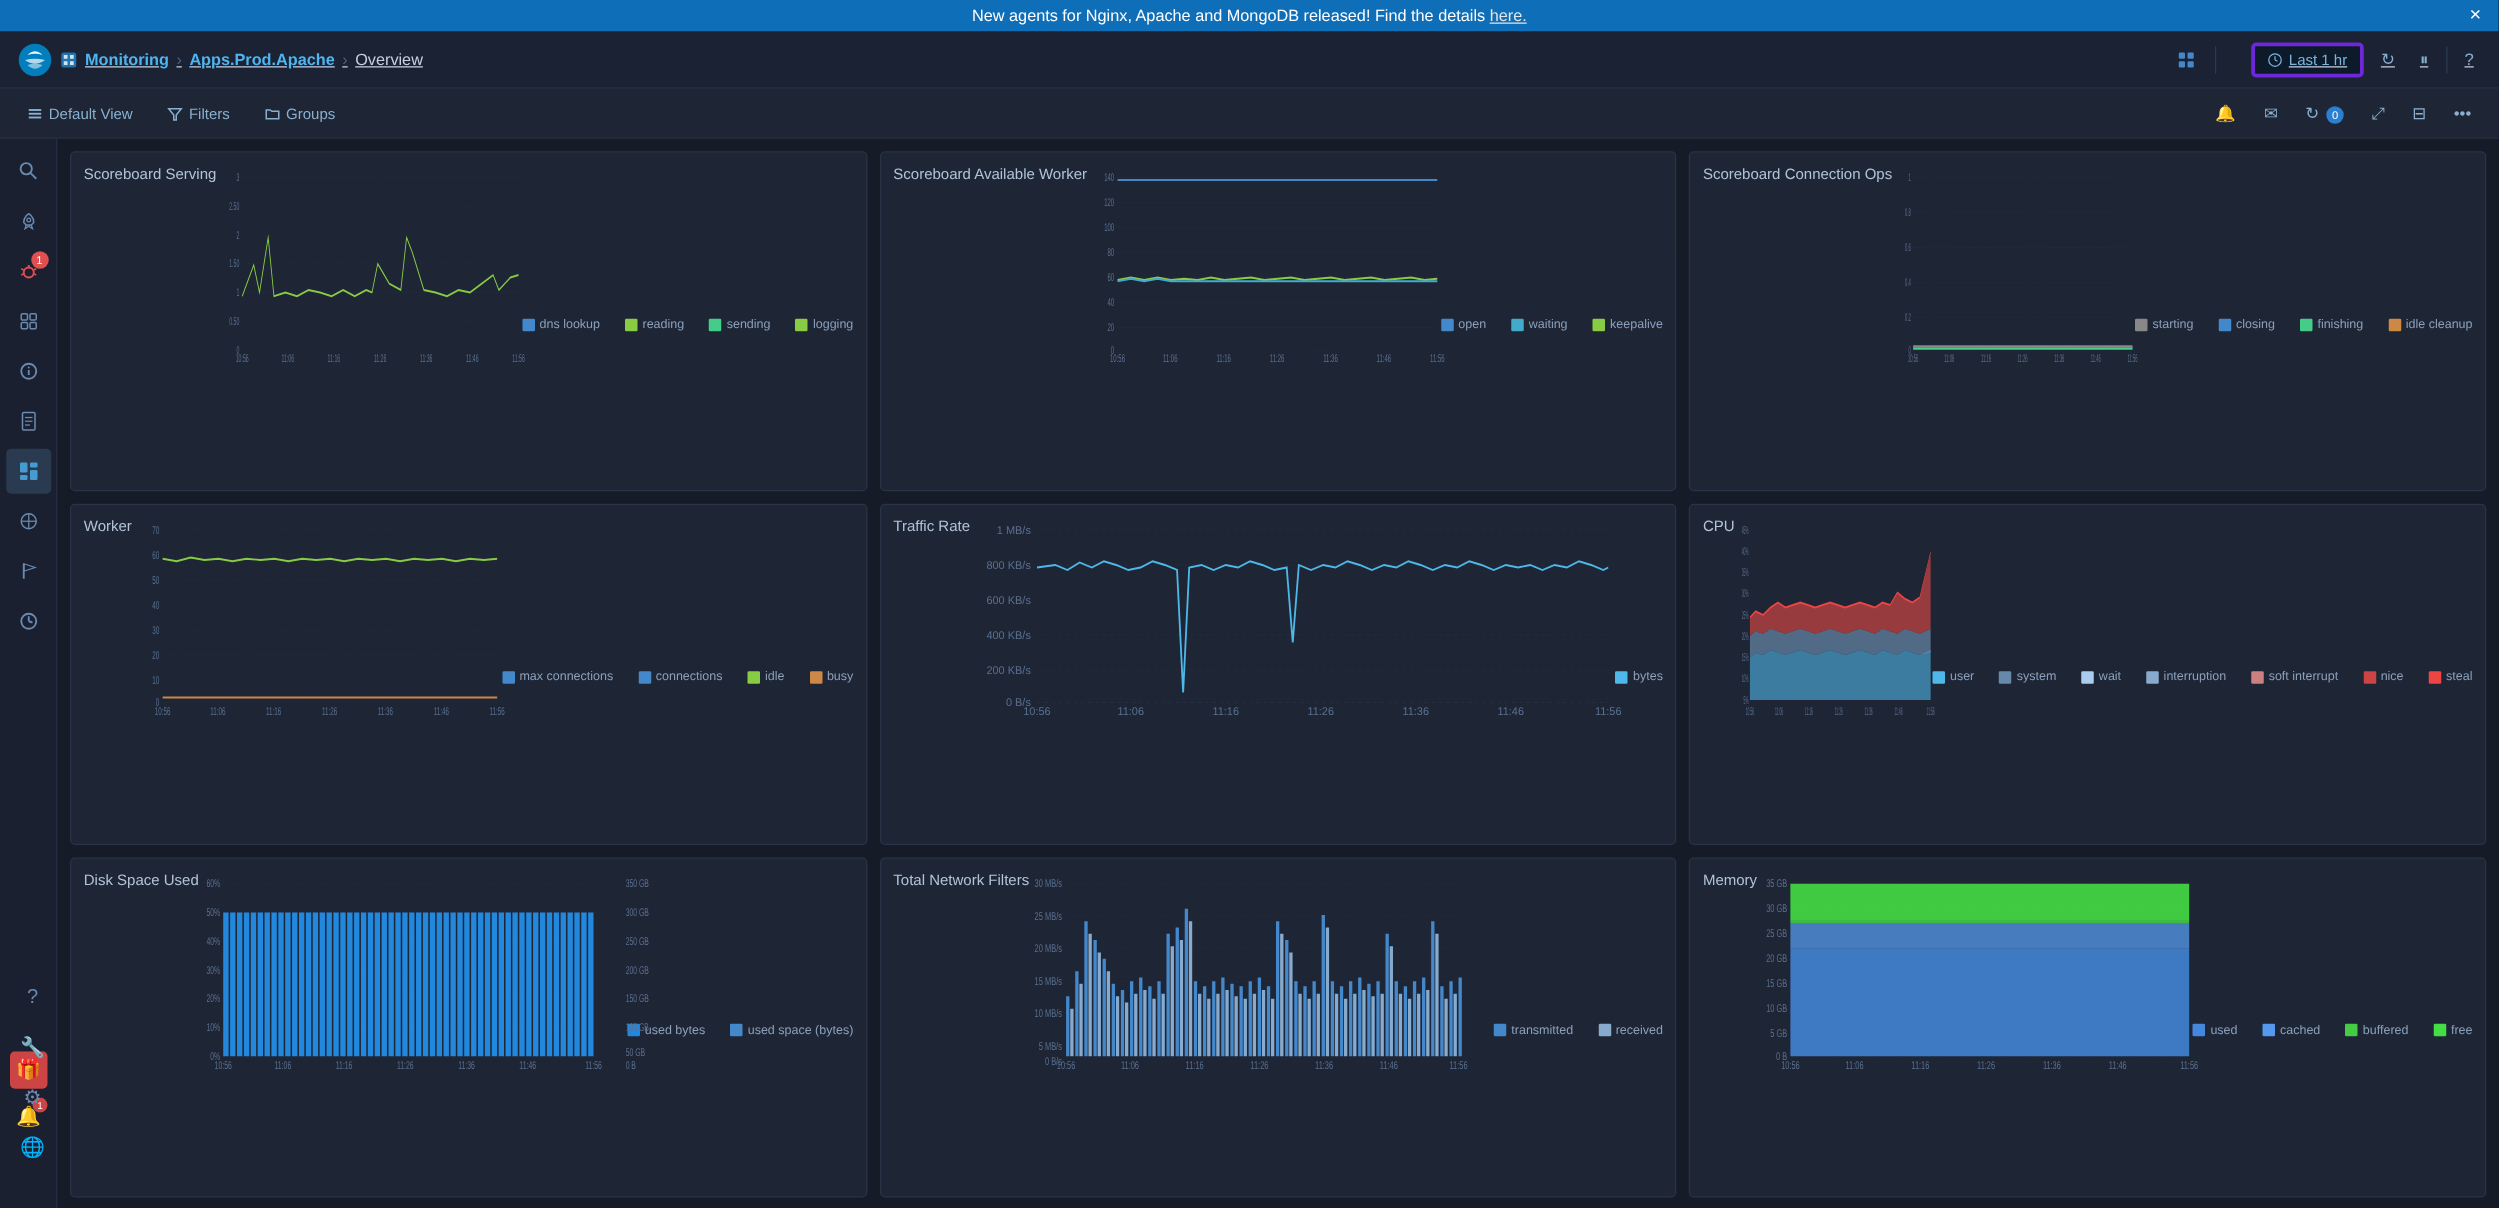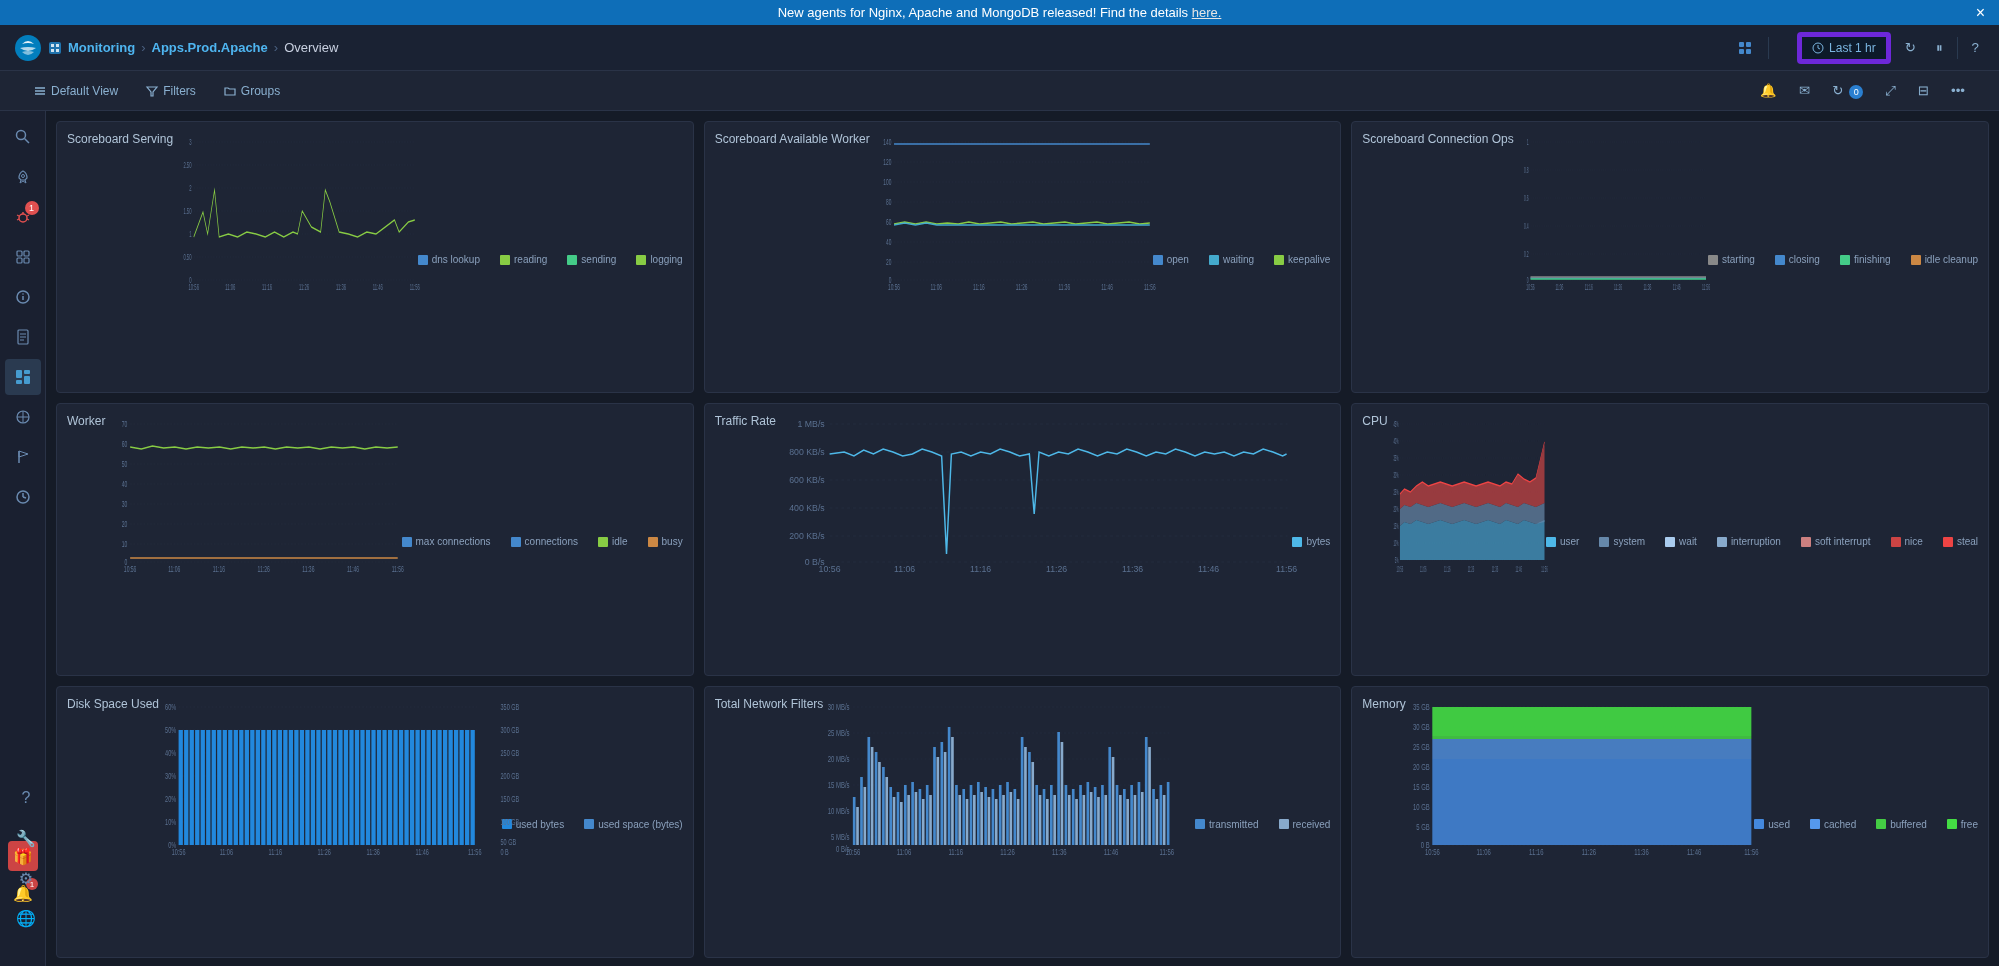--- a/index.html
+++ b/index.html
@@ -21,40 +21,41 @@
     }
 
     
     .header {
       background: #1a2233;
       display: flex; align-items: center;
       padding: 0 14px;
       height: 46px;
       border-bottom: 1px solid #2a3347;
       gap: 10px;
+      text-decoration: underline;
     }
     .header-left { display: flex; align-items: center; gap: 6px; flex: 1; }
     .header-logo { width: 28px; height: 28px; }
     .breadcrumb { display: flex; align-items: center; gap: 6px; font-size: 13px; color: #7a9abf; }
     .breadcrumb .active { color: #4eb5f0; font-weight: 600; }
     .breadcrumb .sep { color: #4a6080; }
     .breadcrumb .current { color: #c8d0e0; }
     .header-right { display: flex; align-items: center; gap: 8px; }
     .hdr-btn {
       background: none; border: none; color: #8ab0d0; cursor: pointer; font-size: 12px;
       display: flex; align-items: center; gap: 4px; padding: 4px 8px; border-radius: 3px;
     }
     .hdr-sep { width: 1px; height: 22px; background: #2a3a50; }
-    .time-btn { border: 5px solid #6d28d9; border-radius: 4px; padding: 4px 10px; color: #7ab5e0; font-size: 12px; background: #0d1a2a; display: flex; align-items: center; gap: 5px; cursor: pointer; margin-left: 20px; }
+    .time-btn { border: 3px solid #6d28d9; border-radius: 4px; padding: 4px 10px; color: #7ab5e0; font-size: 12px; background: #0d1a2a; display: flex; align-items: center; gap: 5px; cursor: pointer; margin-left: 20px; }
 
     
     .toolbar {
       background: #1e2535;
       display: flex; align-items: center;
-      padding: 0 28px;
+      padding: 0 16px;
       height: 40px;
       border-bottom: 1px solid #2a3347;
       gap: 16px;
     }
     .toolbar-left { display: flex; align-items: center; gap: 16px; flex: 1; }
     .toolbar-btn {
       background: none; border: none; color: #8ab0d0; cursor: pointer; font-size: 12px;
       display: flex; align-items: center; gap: 5px; padding: 4px 6px;
     }
     .toolbar-right { display: flex; align-items: center; gap: 10px; }

